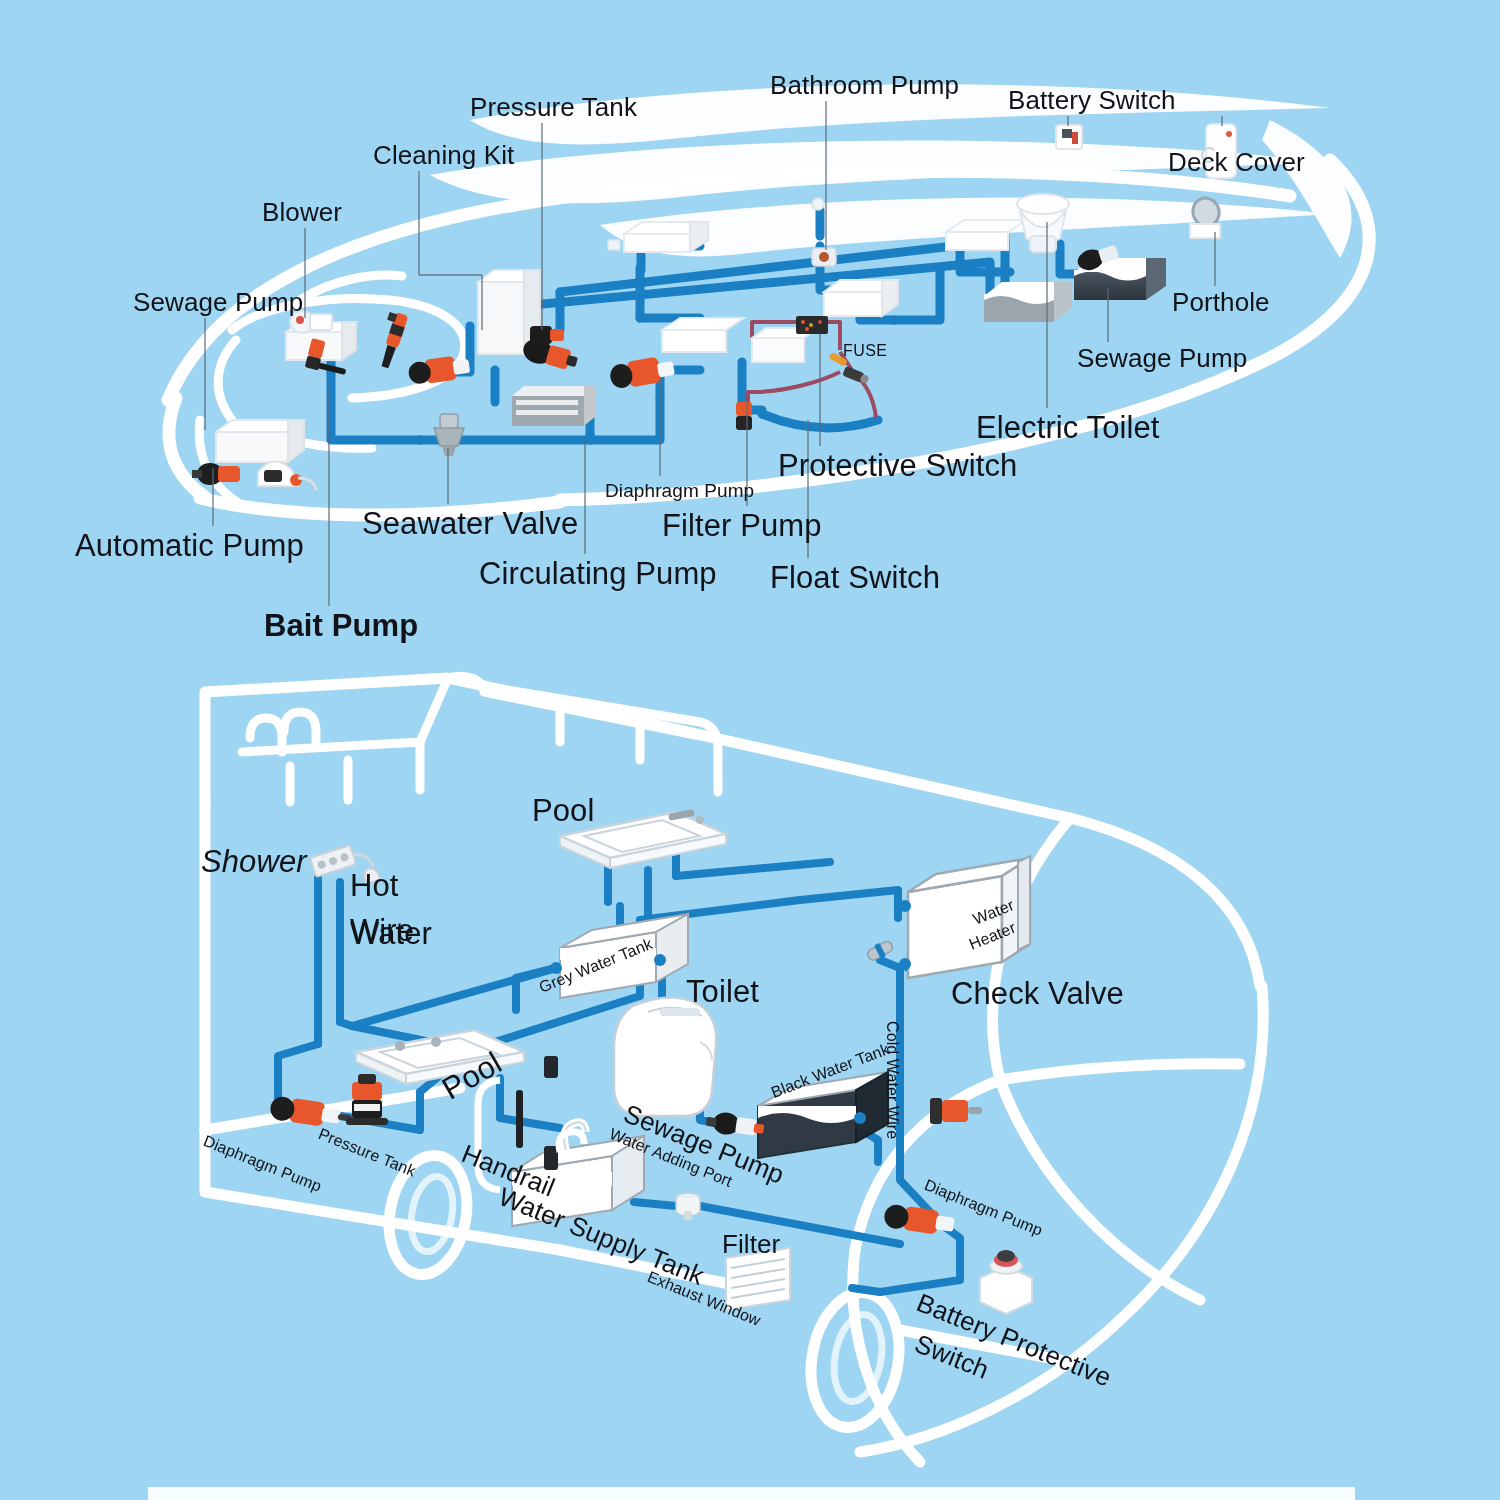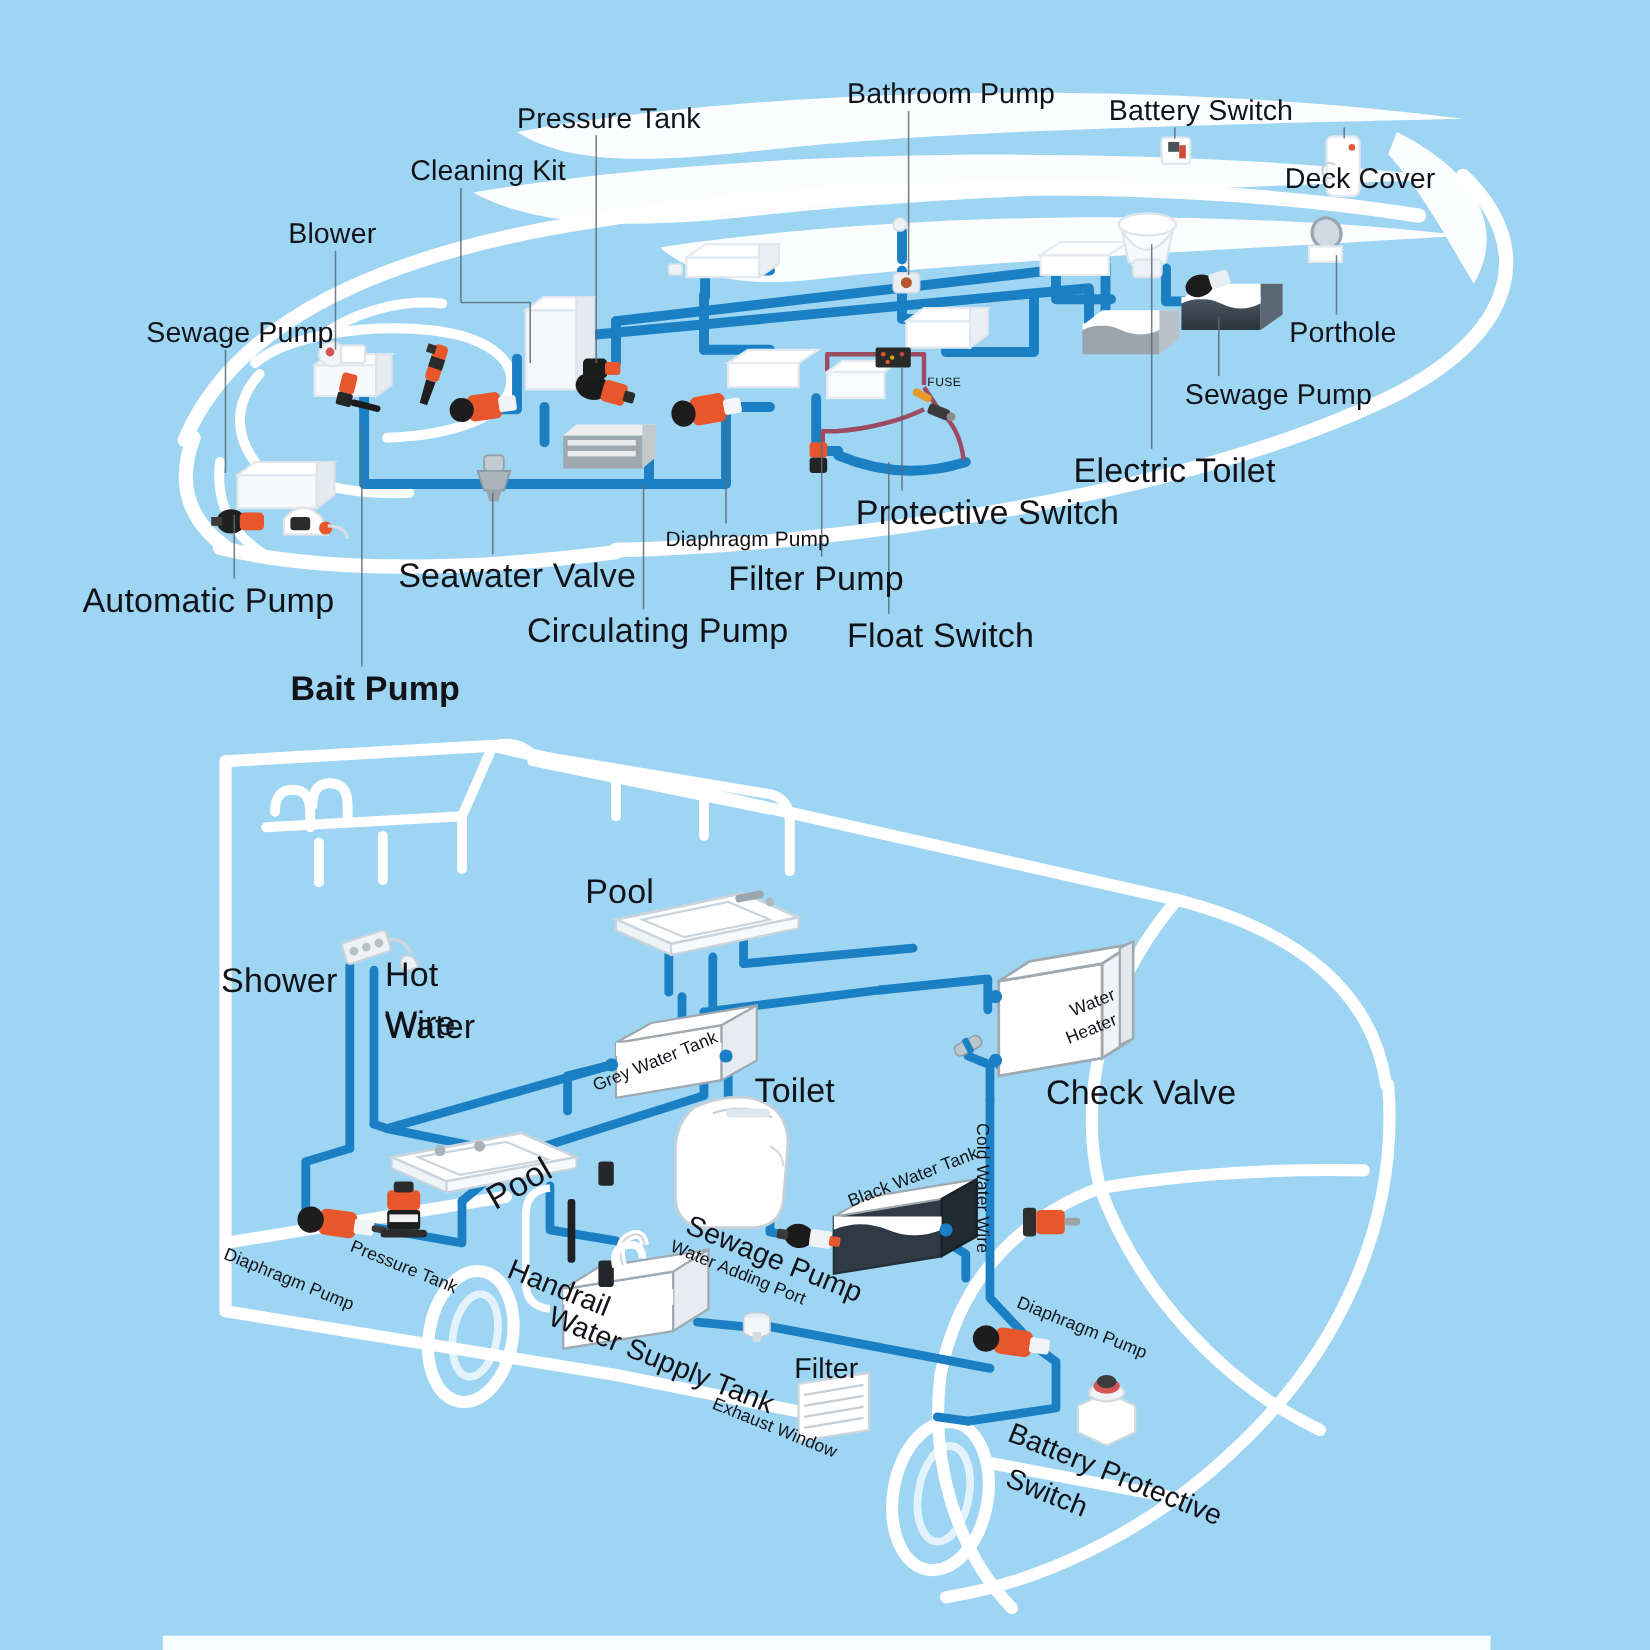--- a/index.html
+++ b/index.html
@@ -19,21 +19,21 @@
     font-family:"Liberation Sans", sans-serif;
     white-space:nowrap;
     line-height:1.05;
     letter-spacing:.1px;
     transform-origin:left top;
   }
   .lbl.big{font-size:31px;}
   .lbl.mid{font-size:26px;}
   .lbl.sm{font-size:19px;}
   .lbl.xs{font-size:16px;}
-  .lbl.tiny{font-size:11px;letter-spacing:.4px;}
+  .lbl.tiny{font-size:16px;letter-spacing:.4px;}
 
   .bottombar{
     position:absolute;left:148px;top:1487px;
     width:1207px;height:13px;background:#FFFFFF;opacity:.92;
   }
 </style>
 </head>
 <body>
 
 <div id="stage">
@@ -569,21 +569,21 @@
       <div class="lbl big" style="left: 662px; top: 510px;">Filter Pump</div>
       <div class="lbl sm" style="left: 605px; top: 481px;">Diaphragm Pump</div>
       <div class="lbl big" style="left: 479px; top: 558px; text-align: right;">Circulating Pump</div>
       <div class="lbl big" style="left: 362px; top: 508px;">Seawater Valve</div>
       <div class="lbl big" style="left: 264px; top: 610px; font-weight: bold;">Bait Pump</div>
       <div class="lbl big" style="left: 75px; top: 530px;">Automatic Pump</div>
       <div class="lbl tiny" style="left: 843px; top: 343px;">FUSE</div>
     </div>
   <div id="rv-labels">
       <div class="lbl big" style="left: 532px; top: 795px;">Pool</div>
-      <div class="lbl big" style="left: 201px; top: 876px;">Shower</div>
+      <div class="lbl big" style="left: 201px; top: 846px; font-style: italic;">Shower</div>
       <div class="lbl big" style="left: 350px; top: 870px;">Hot</div>
       <div class="lbl big" style="left: 350px; top: 918px;">Water</div>
       <div class="lbl big" style="left: 350px; top: 915px;">Wire</div>
       <div class="lbl xs" style="left: 537px; top: 981px; transform: rotate(-22deg);">Grey Water Tank</div>
       <div class="lbl big" style="left: 686px; top: 976px;">Toilet</div>
       <div class="lbl xs" style="left: 971px; top: 913px; transform: rotate(-22deg);">Water</div>
       <div class="lbl xs" style="left: 967px; top: 938px; transform: rotate(-22deg);">Heater</div>
       <div class="lbl big" style="left: 951px; top: 978px;">Check Valve</div>
       <div class="lbl xs" style="left: 769px; top: 1086px; transform: rotate(-21deg);">Black Water Tank</div>
       <div class="lbl xs" style="left: 900px; top: 1021px; transform: rotate(90deg);">Cold Water Wire</div>

